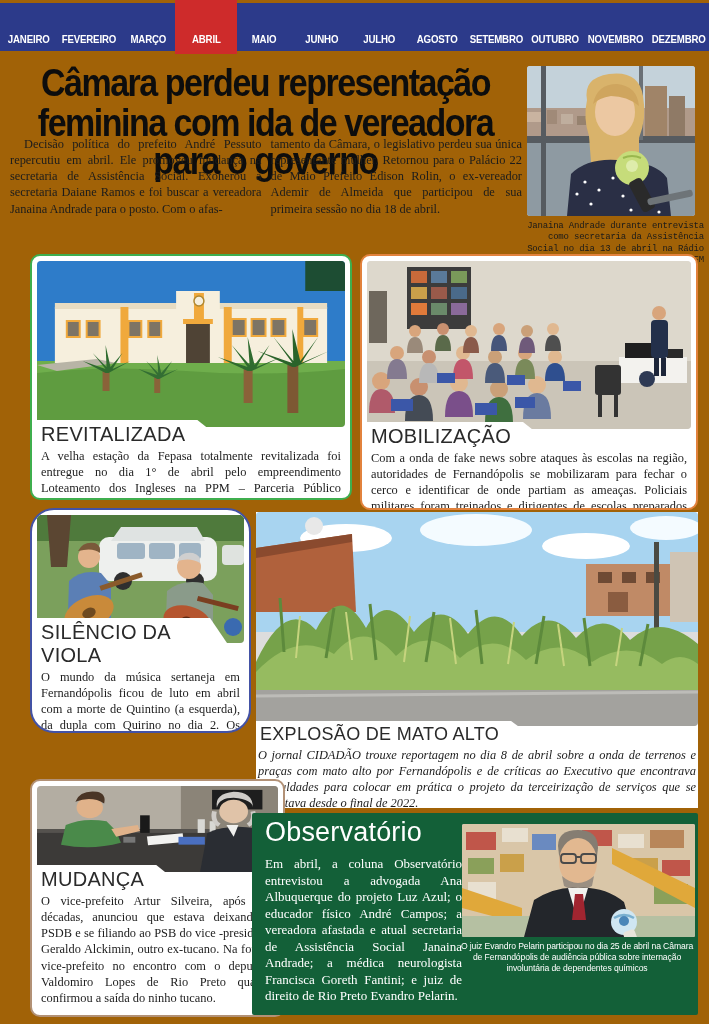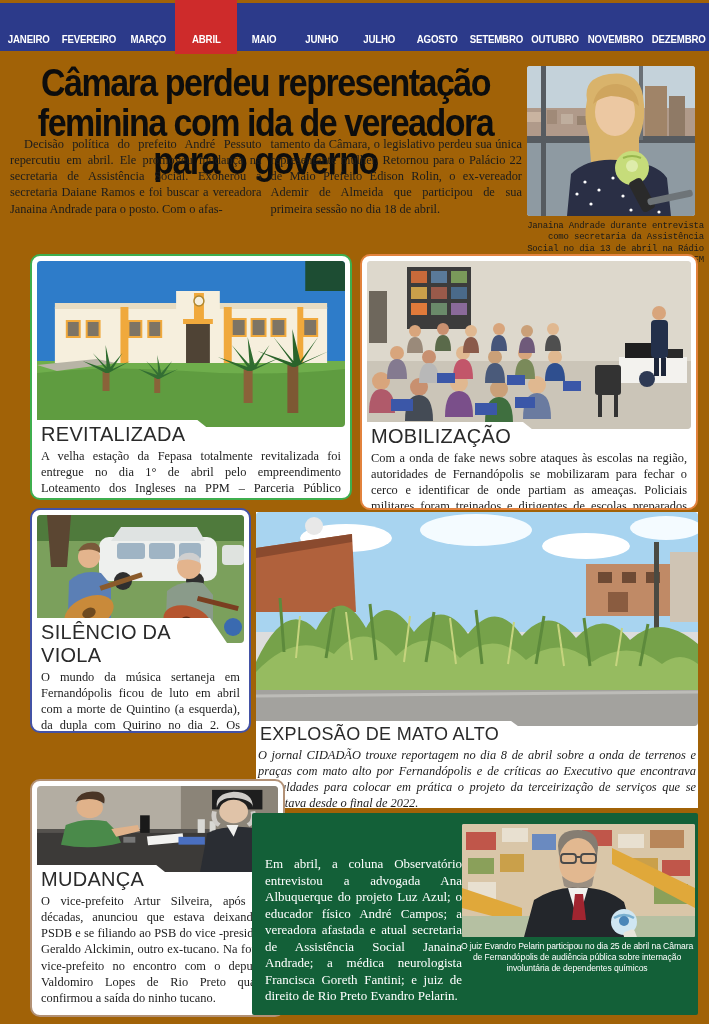--- a/index.html
+++ b/index.html
@@ -36,21 +36,21 @@
   .newsbox .bphoto svg{display:block;width:100%;height:100%;}
   .boxtitle{position:relative;display:inline-block;margin-top:-25px;background:#ffffff;
         font-family:"Liberation Sans", sans-serif;font-size:20px;color:#2a2a2a;letter-spacing:.3px;
         padding:3px 46px 1px 4px;clip-path:polygon(0 0,calc(100% - 34px) 0,100% 100%,0 100%);}
   .boxtext{font-size:12.4px;line-height:1.3;text-align:justify;padding:1px 4px 4px 4px;}
 
   #box-revitalizada{left:30px;top:254px;width:322px;height:246px;border-color:#3fae4e;}
   #box-revitalizada .bphoto{height:166px;}
   #box-mobilizacao{left:360px;top:254px;width:338px;height:256px;border-color:#e2823c;}
   #box-mobilizacao .bphoto{height:168px;}
-  #box-silencio{left:30px;top:508px;width:221px;height:225px;border-color:#4352a5;}
+  #box-silencio{left:30px;top:508px;width:221px;height:225px;border-color:#4352a5;border-radius:24px;}
   #box-silencio .bphoto{height:128px;}
   #box-mudanca{left:30px;top:779px;width:255px;height:238px;border-color:#b29176;}
   #box-mudanca .bphoto{height:86px;}
   #box-explosao{left:256px;top:512px;width:442px;height:296px;border-radius:0;}
   #box-explosao .bphoto{height:214px;border-radius:4px;}
   #box-explosao .boxtext{padding-left:2px;padding-right:2px;font-style:italic;}
   #box-explosao .boxtitle{font-size:18px;}
 
   
   #observatorio{position:absolute;left:252px;top:813px;width:446px;height:202px;background:#136038;
@@ -370,20 +370,21 @@
           <path d="M136,88 L142,48 Q160,38 186,44 L196,56 L198,88 Z" fill="#2a2d33"></path>
           <path d="M158,40 L168,40 L164,52 Z" fill="#f0f0ee"></path>
         </g>
       </svg>
     </div>
     <div class="boxtitle">MUDANÇA</div>
     <div class="boxtext">O vice-prefeito Artur Silveira, após três décadas, anunciou que estava deixando o PSDB e se filiando ao PSB do vice -presidente Geraldo Alckimin, outro ex-tucano. Na foto, o vice-prefeito no encontro com o deputado Valdomiro Lopes de Rio Preto quando confirmou a saída do ninho tucano.</div>
   </div>
 
   <div id="observatorio">
+    <div id="obs-title">Observatório</div>
     <div id="obs-text">Em abril, a coluna Observatório entrevistou a advogada Ana Albuquerque do projeto Luz Azul; o educador físico André Campos; a vereadora afastada e atual secretaria de Assistência Social Janaina Andrade; a médica neurologista Francisca Goreth Fantini; e juiz de direito de Rio Preto Evandro Pelarin.</div>
     <div id="obs-photo" class="photo-frame">
       <svg viewBox="0 0 233 113" preserveAspectRatio="none">
         <rect x="0" y="0" width="233" height="113" fill="#d9c6a8"></rect>
         <rect x="4" y="8" width="30" height="18" fill="#c0564a"></rect>
           <rect x="40" y="4" width="26" height="14" fill="#e8e0d0"></rect>
         <rect x="70" y="10" width="24" height="16" fill="#6a8ac0"></rect>
           <rect x="120" y="6" width="30" height="16" fill="#c0564a"></rect>
         <rect x="156" y="10" width="26" height="14" fill="#e8e0d0"></rect>
           <rect x="188" y="6" width="34" height="18" fill="#b8865a"></rect>

